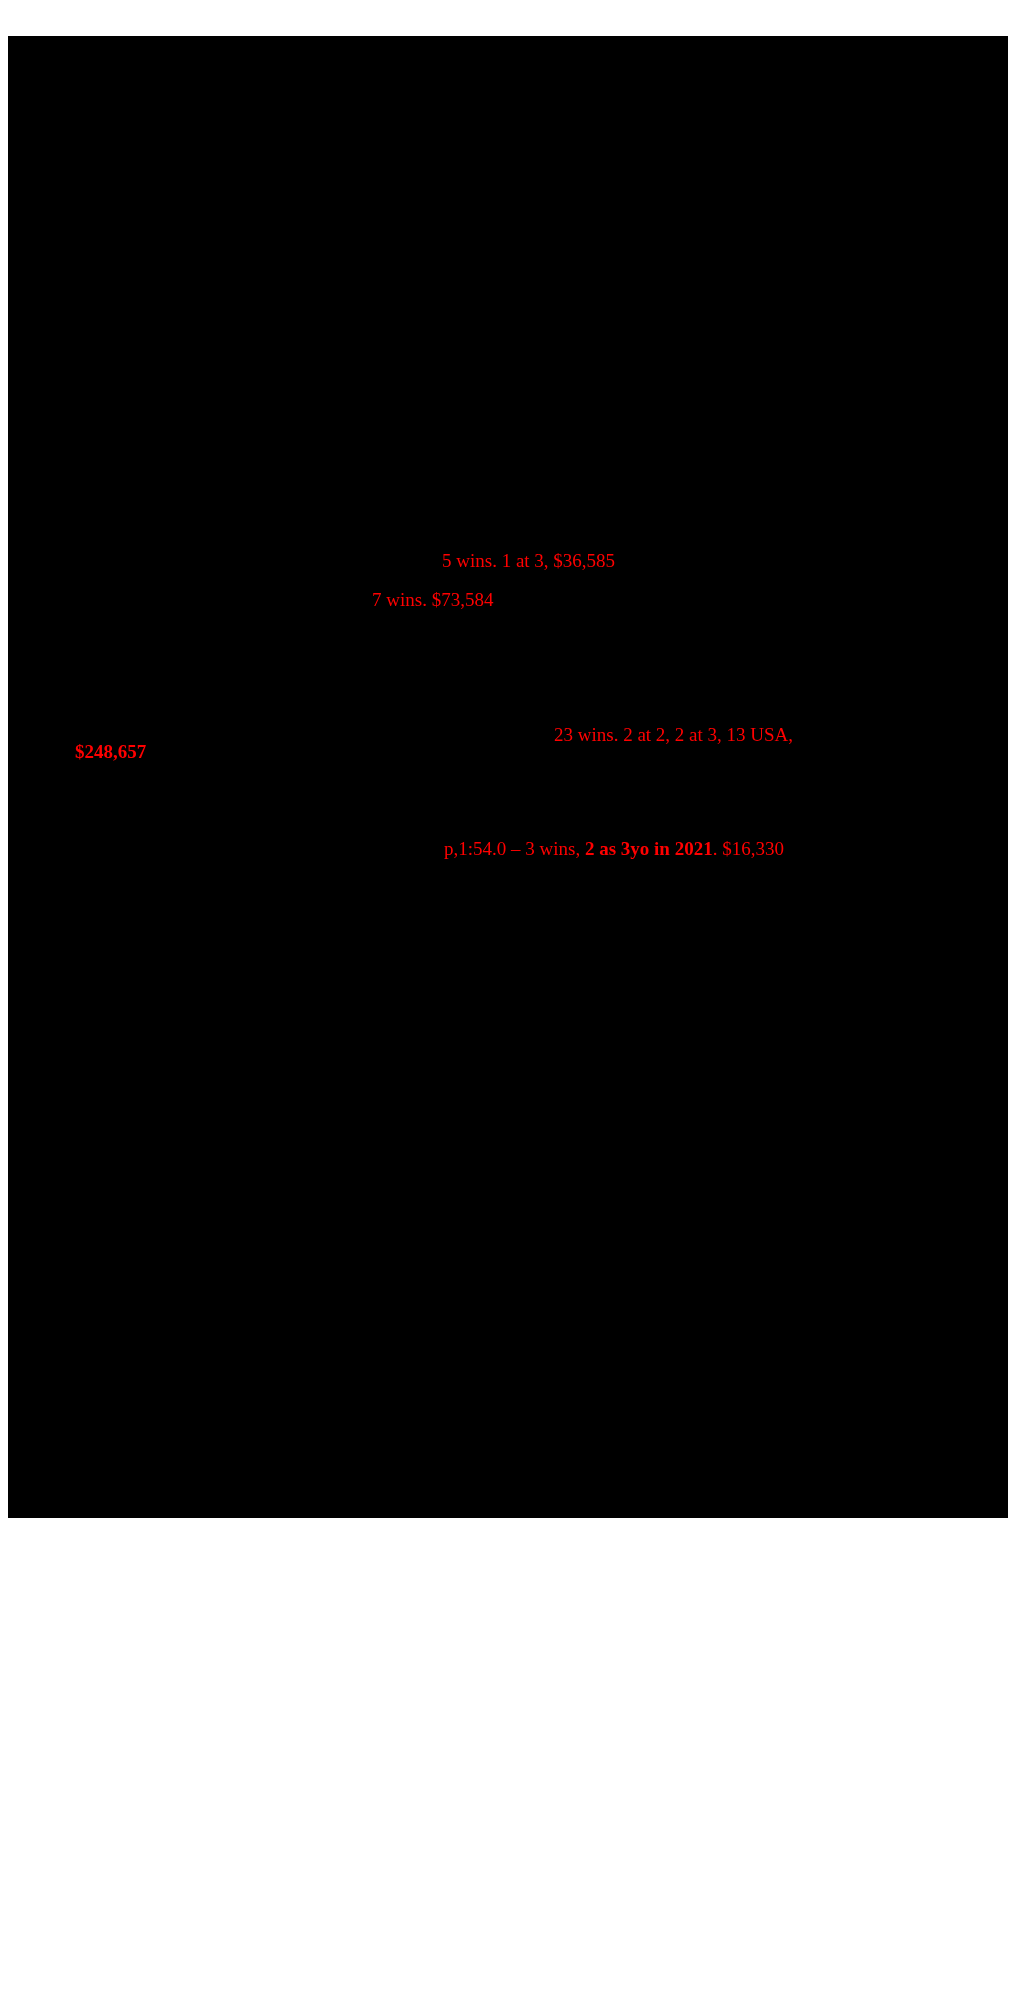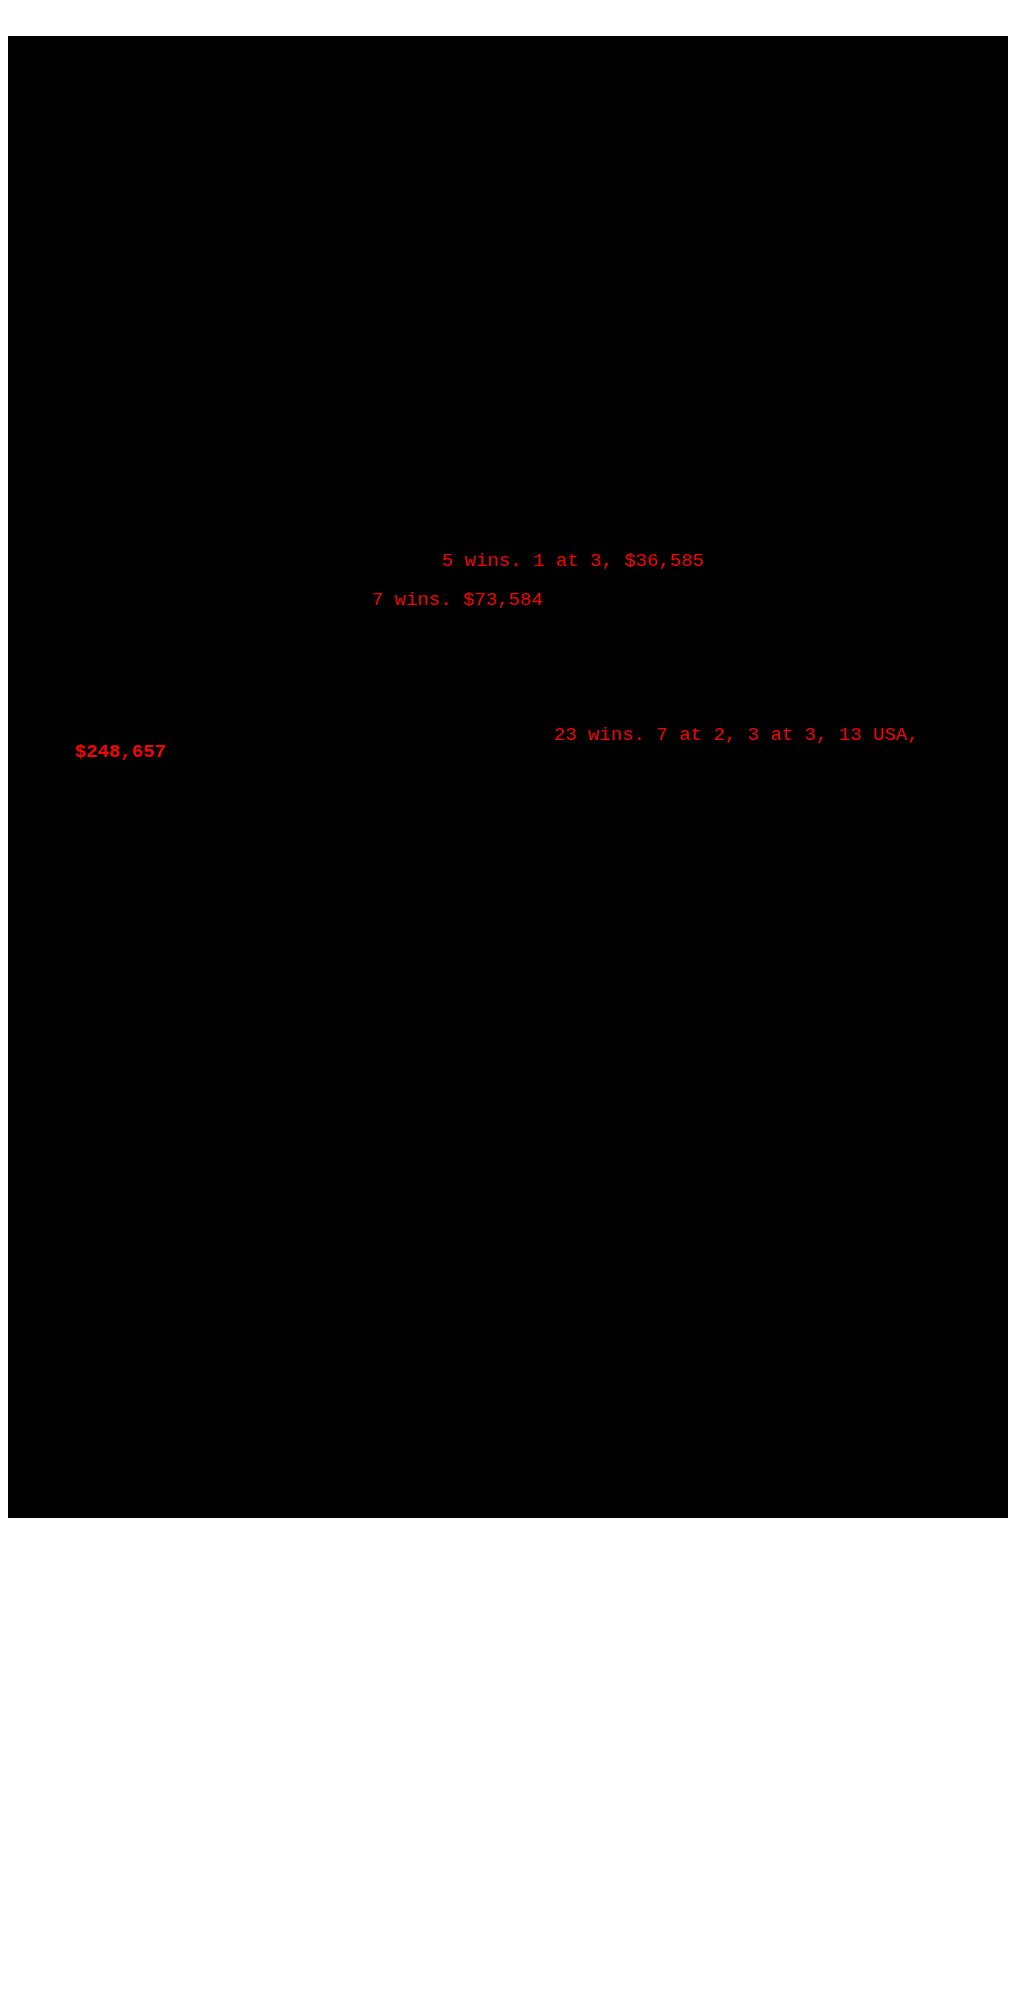--- a/index.html
+++ b/index.html
@@ -19,21 +19,21 @@
     position: absolute;
     left: 8px;
     top: 36px;
     width: 1000px;
     height: 1482px;
     background: #000000;
   }
   .frag {
     position: absolute;
     color: #ff0000;
-    font-family: Liberation Mono, monospace;
+    font-family: Liberation Serif, serif;
     font-size: 19px;
     line-height: 22px;
     white-space: nowrap;
   }
   .frag.bold {
     font-weight: bold;
   }
   .frag b {
     font-weight: bold;
   }
@@ -49,17 +49,18 @@
 
 <div id="page">
   <div class="panel">
 
     <div class="frag" id="frag-wins-5">5 wins. 1 at 3, $36,585</div>
 
     <div class="frag" id="frag-wins-7">7 wins. $73,584</div>
 
     <div class="frag bold" id="frag-earnings">$248,657</div>
 
-    <div class="frag" id="frag-wins-23">23 wins. 7 at 2, 3 at 3, 13 USA,</div>
+    <div class="frag" id="frag-wins-23">23 wins. 2 at 2, 2 at 3, 13 USA,</div>
 
+    <div class="frag" id="frag-record"><span>p,1:54.0 – 3 wins, </span><b>2 as 3yo in 2021</b><span>. $16,330</span></div>
 
   </div>
 </div>
 
 </body></html>

